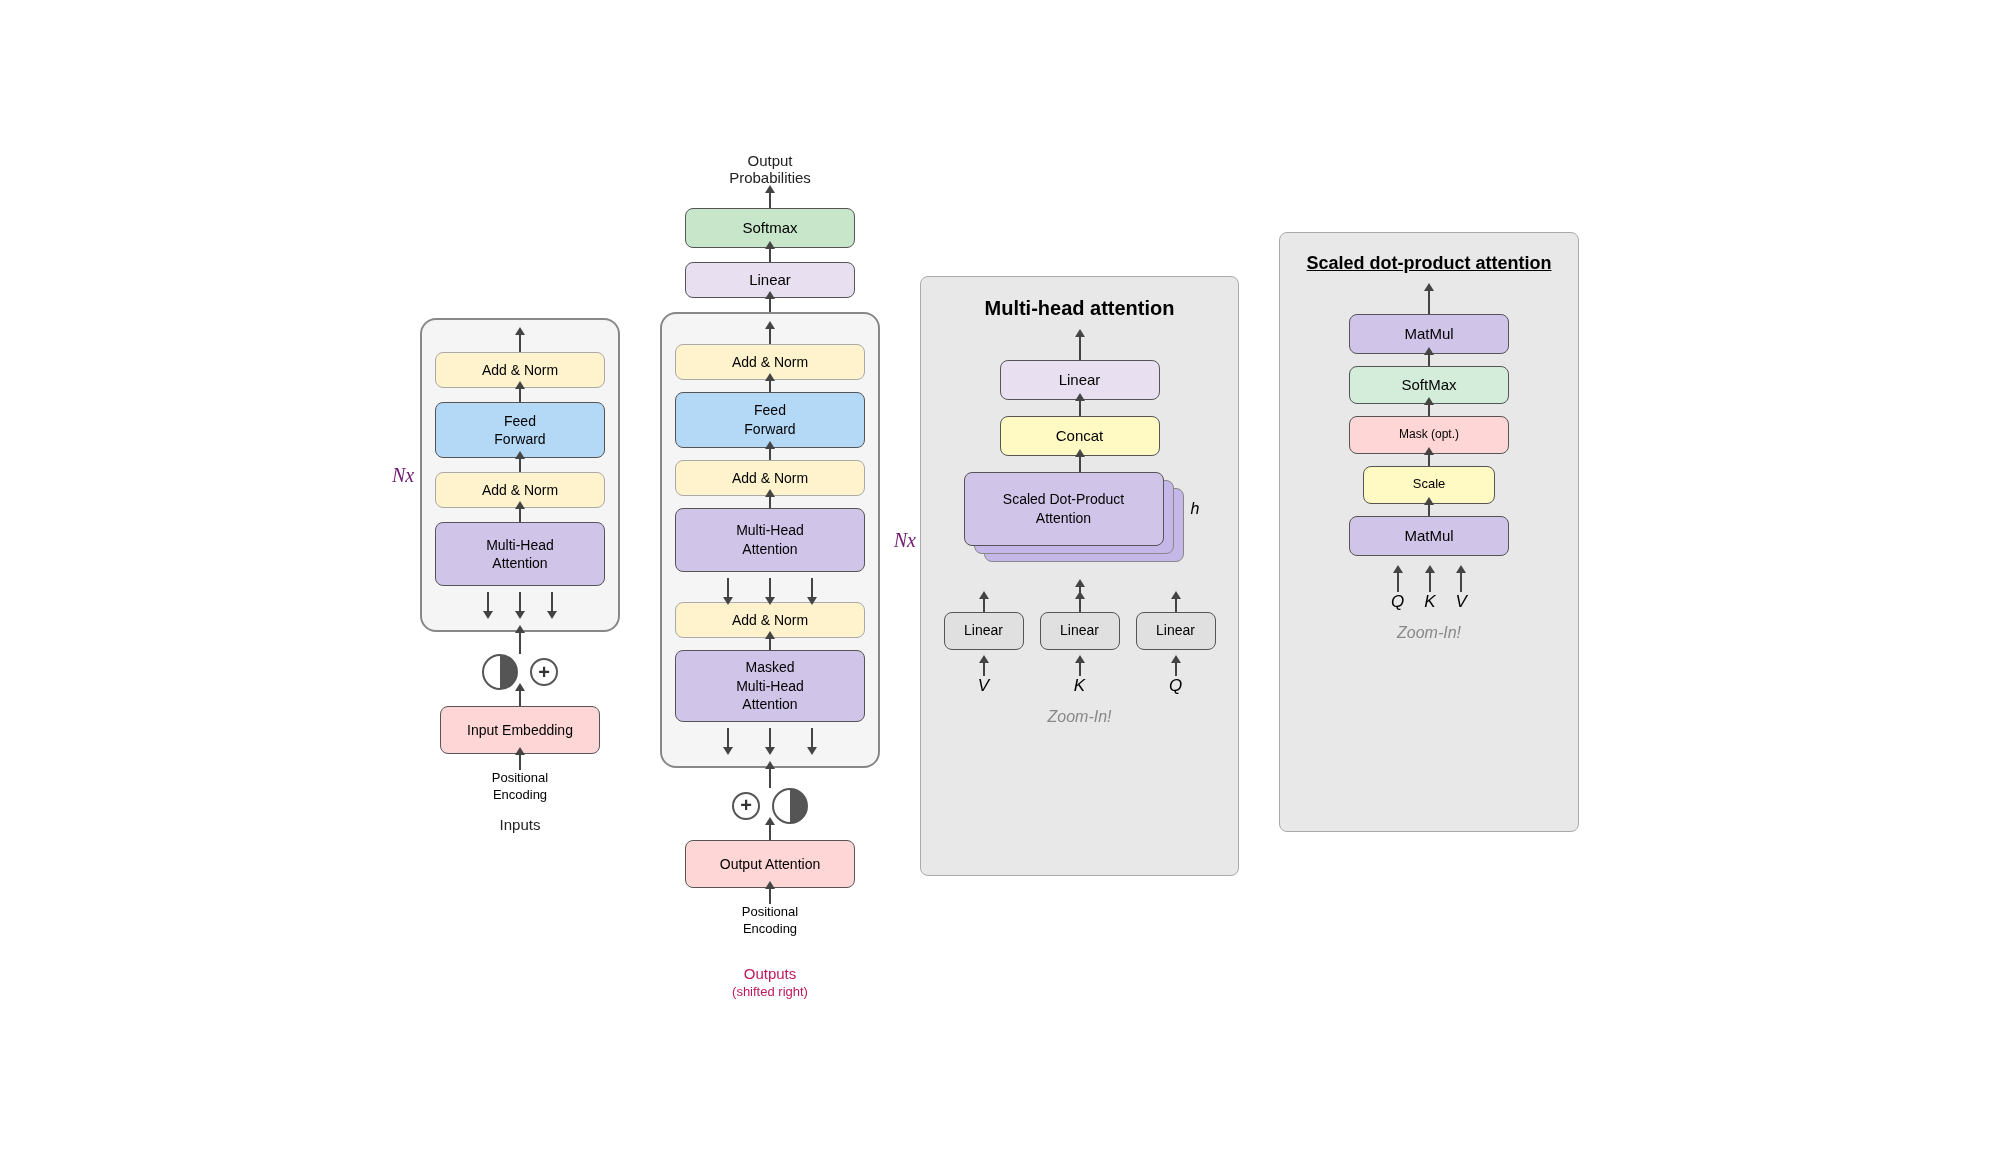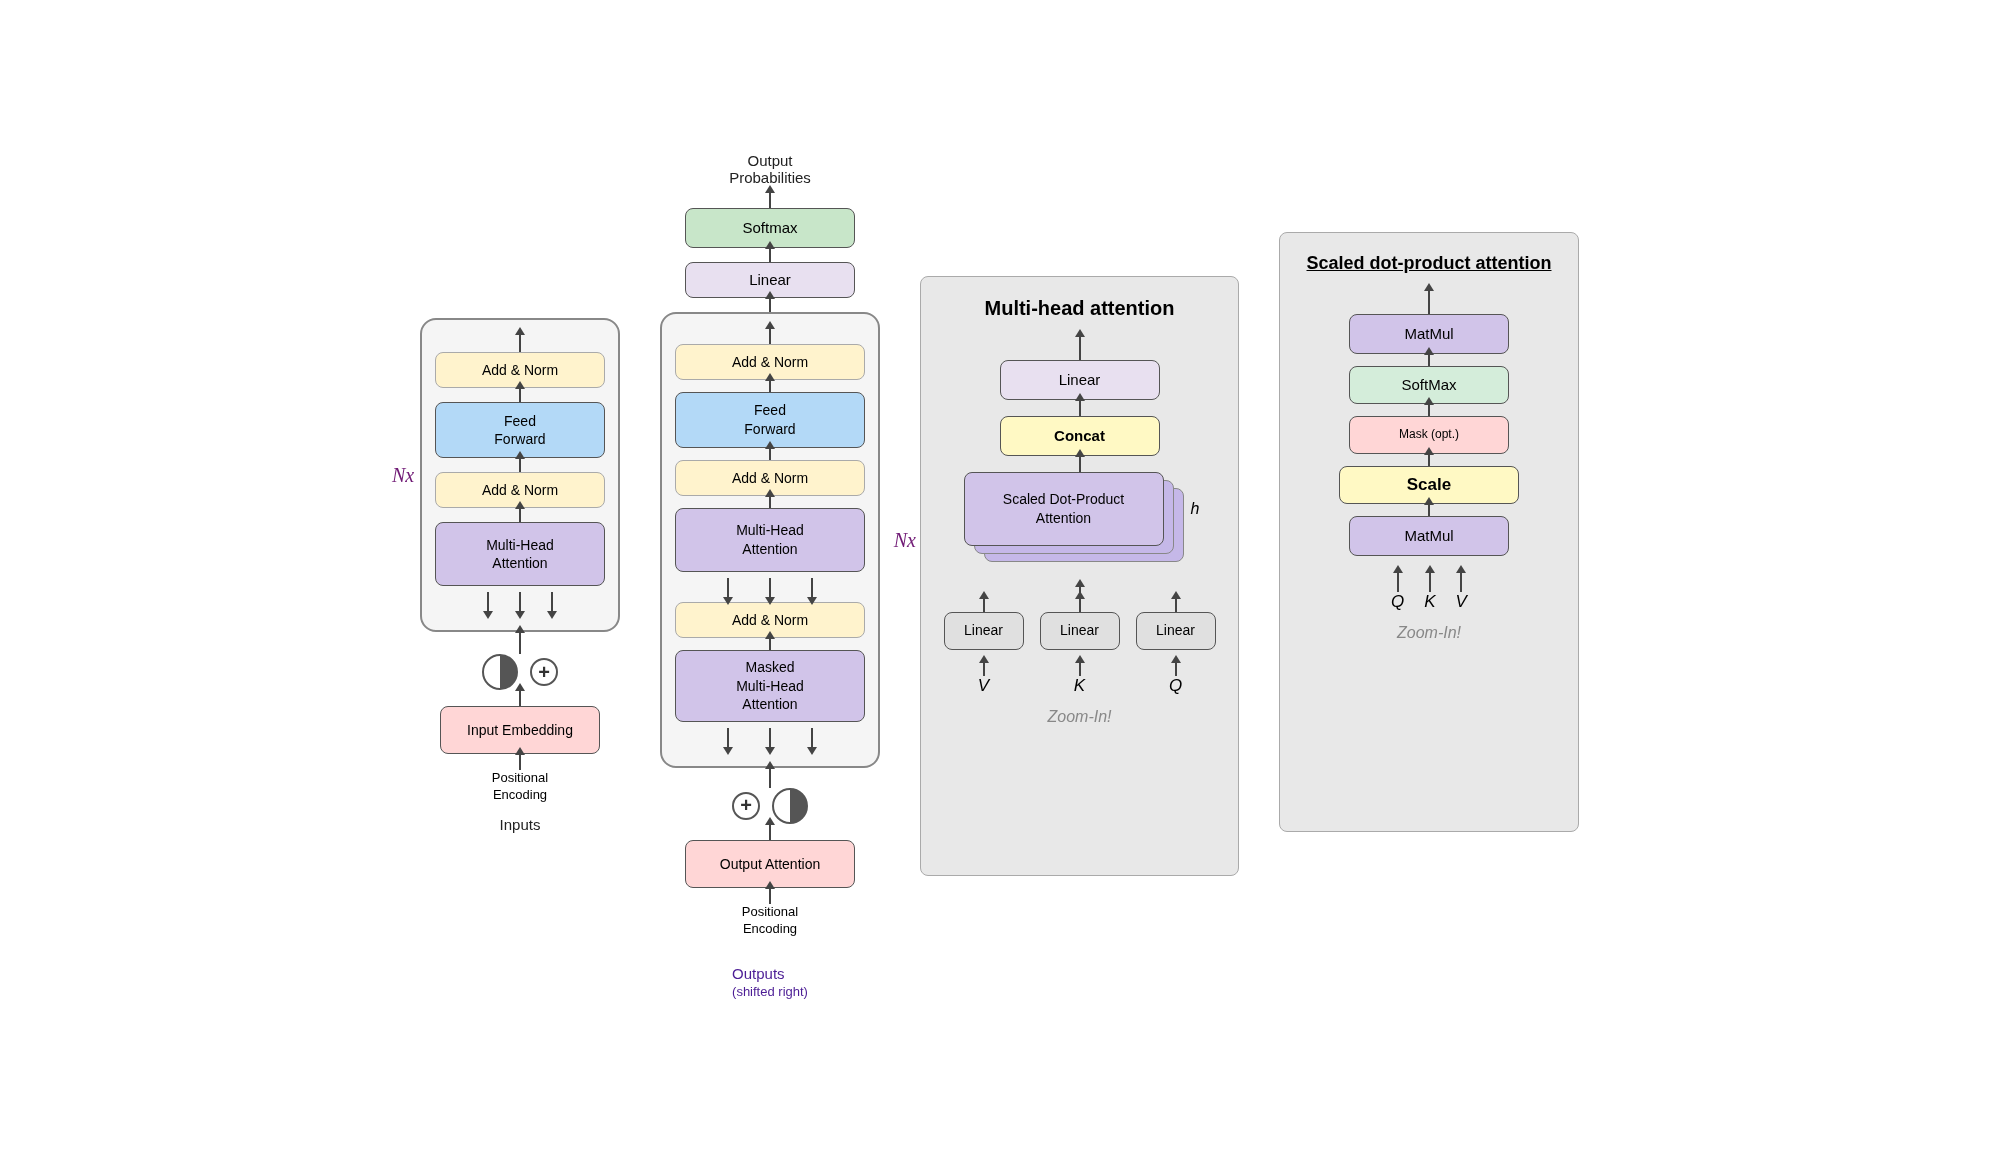--- a/index.html
+++ b/index.html
@@ -31,21 +31,21 @@
       justify-content: center;
       text-align: center;
       font-size: 15px;
       font-weight: normal;
       padding: 6px 10px;
       line-height: 1.3;
     }
 
     .box-green { background: #c8e6c9; }
     .box-blue { background: #b3d9f7; }
-    .box-yellow { background: #fff9c4; font-weight: bold; }
+    .box-yellow { background: #fff9c4; }
     .box-pink { background: #ffd6d6; }
     .box-purple { background: #d1c4e9; }
     .box-lavender { background: #e8e0f0; }
     .box-gray { background: #e0e0e0; }
     .box-softgreen { background: #d4edda; }
     .box-addnorm { background: #fff3cd; border: 1.5px solid #aaa; }
 
     
     .block-container {
       border: 2px solid #888;
@@ -313,21 +313,21 @@
 
         <div class="arrow-up" style="height:16px;"></div>
 
         <div class="box box-pink" style="width:170px; height:48px; font-size:14px;">Output
 Attention</div>
 
         <div class="arrow-up" style="height:16px;"></div>
 
         <div style="font-size:13px; text-align:center; line-height:1.3; margin-bottom:4px;">Positional<br>Encoding</div>
 
-        <div style="font-size:15px; margin-top:24px; color:#4c1d95; ">Outputs<br><span style="font-size:13px;">(shifted right)</span></div>
+        <div style="font-size:15px; margin-top:24px; color:#be185d; text-align:center;">Outputs<br><span style="font-size:13px;">(shifted right)</span></div>
       </div>
     </div>
 
     <div class="zoom-panel" style="width:319px; min-height:600px;">
       <div class="zoom-panel-title">Multi-head attention</div>
 
       <div class="vstack" style="gap:0; align-items:center; width:100%;">
 
         <div class="arrow-up" style="height:24px;"></div>
 
@@ -398,21 +398,21 @@
         <div class="arrow-up" style="height:12px;"></div>
 
         <div class="box box-softgreen" style="width:160px; height:38px; font-size:15px;">SoftMax</div>
 
         <div class="arrow-up" style="height:12px;"></div>
 
         <div class="box box-pink" style="width:160px; height:38px; font-size:12px;">Mask (opt.)</div>
 
         <div class="arrow-up" style="height:12px;"></div>
 
-        <div class="box box-yellow" style="width:180px; height:38px; font-size:17px;">Scale</div>
+        <div class="box box-yellow" style="width:132px; height:38px; font-size:13px;">Scale</div>
 
         <div class="arrow-up" style="height:12px;"></div>
 
         <div class="box box-purple" style="width:160px; height:40px; font-size:15px;">MatMul</div>
 
         <div class="hstack" style="gap:20px; margin-top:16px;">
           <div style="display:flex; flex-direction:column; align-items:center;">
             <div class="arrow-up" style="height:20px; width:2px; background:#444;"></div>
             <div style="font-size:17px; font-style:italic;">Q</div>
           </div>

